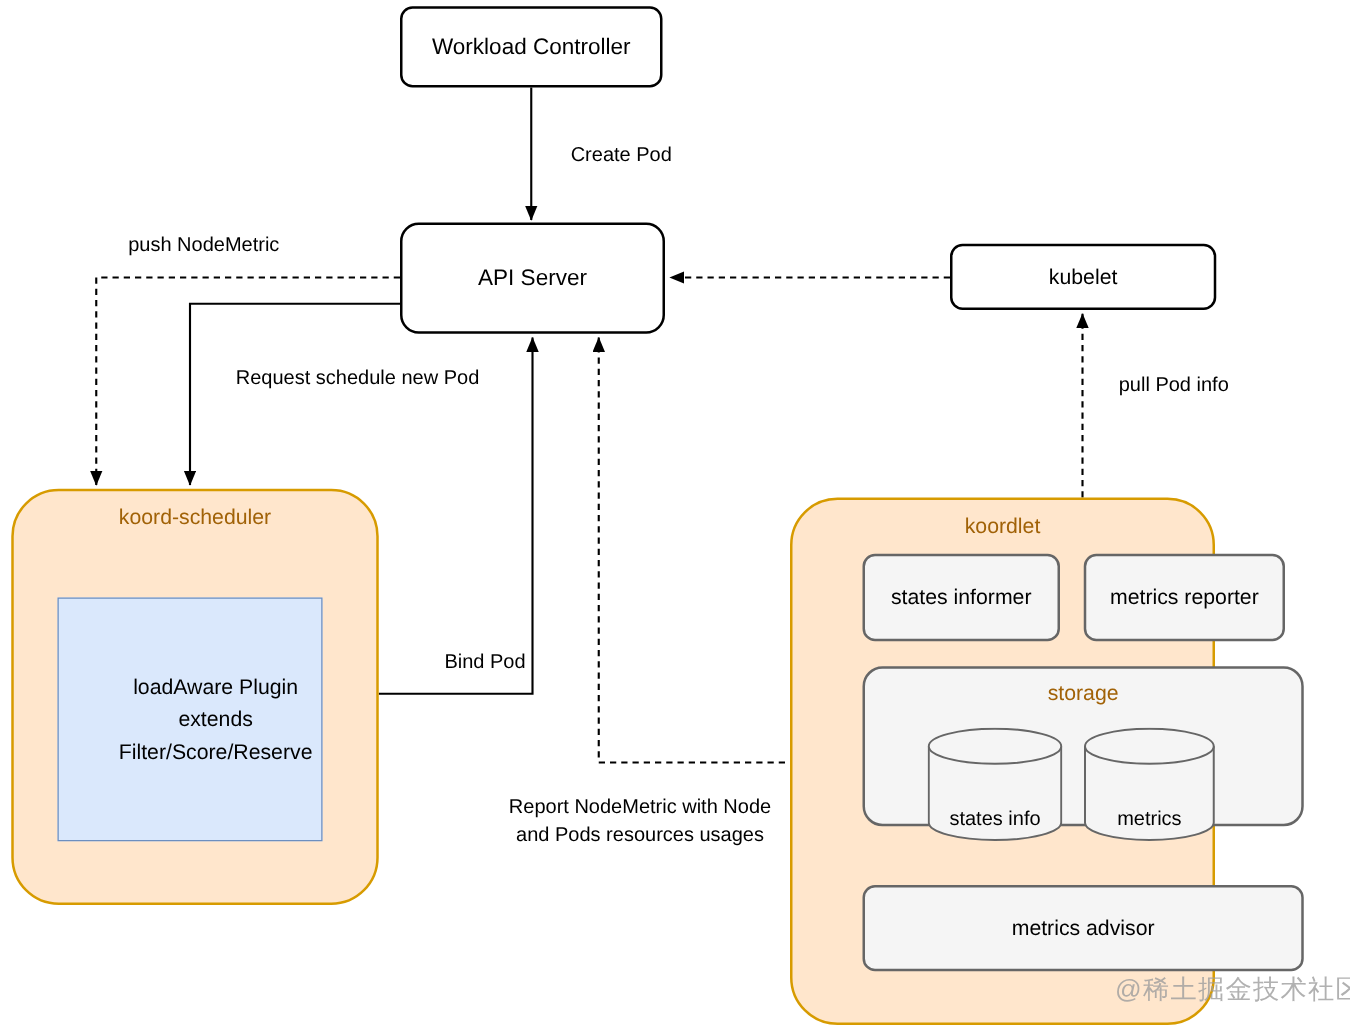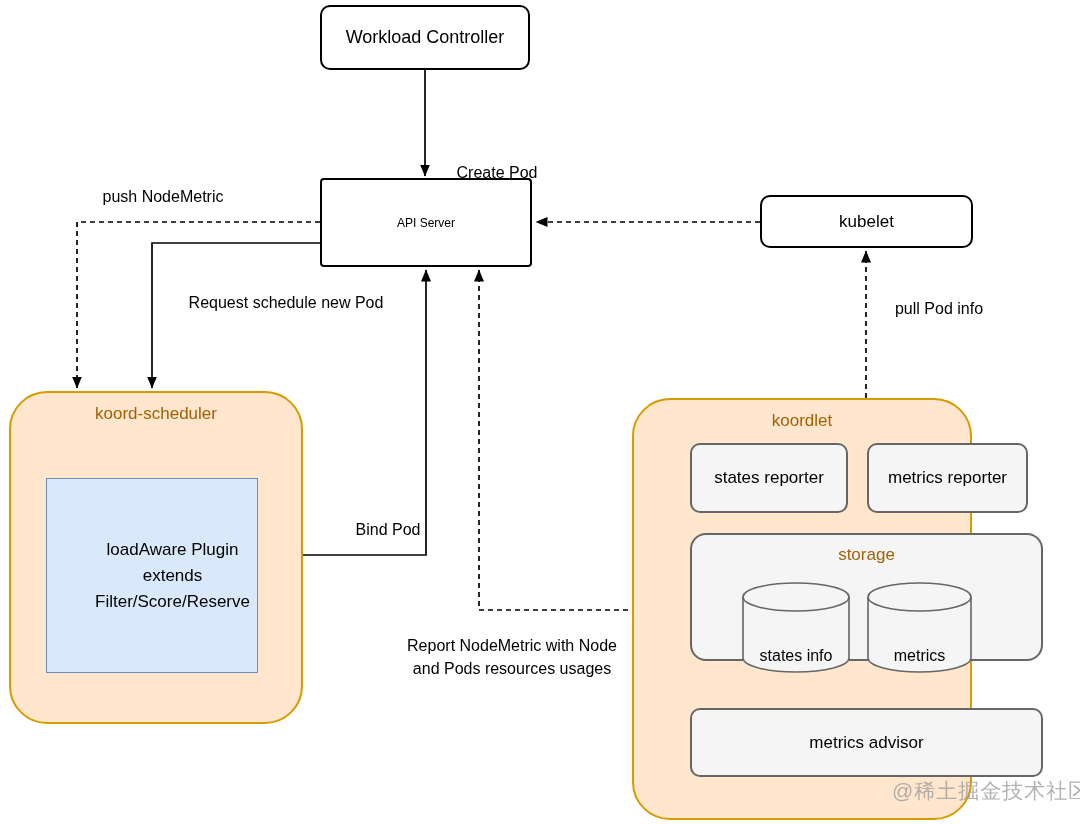--- a/index.html
+++ b/index.html
@@ -67,21 +67,21 @@
 
     <path d="M655 610 L479 610 L479 270" fill="none" stroke="#000" stroke-width="1.7" stroke-dasharray="5 4" marker-end="url(#arrow)"></path>
 
     <path d="M866 398 L866 251" fill="none" stroke="#000" stroke-width="1.7" stroke-dasharray="5 4" marker-end="url(#arrow)"></path>
   </svg>
 
   <div class="node plain" style="left:320px;top:5px;width:210px;height:65px;border-radius:10px;font-size:18px;">
     <span>Workload Controller</span>
   </div>
 
-  <div class="node plain" style="left:320px;top:178px;width:212px;height:89px;border-radius:4px;font-size:12px;">
+  <div class="node plain" style="left:320px;top:178px;width:212px;height:89px;border-radius:15px;font-size:18px;">
     <span>API Server</span>
   </div>
 
   <div class="node plain" style="left:760px;top:195px;width:213px;height:53px;border-radius:10px;font-size:17px;">
     <span>kubelet</span>
   </div>
 
   <div class="node group" style="left:9px;top:391px;width:294px;height:333px;">
     <div class="group-title">koord-scheduler</div>
   </div>
@@ -89,21 +89,21 @@
     <div>loadAware Plugin</div>
     <div>extends</div>
     <div>Filter/Score/Reserve</div>
   </div>
 
   <div class="node group" style="left:632px;top:398px;width:340px;height:422px;">
     <div class="group-title">koordlet</div>
   </div>
 
   <div class="node inner-gray" style="left:690px;top:443px;width:158px;height:70px;">
-    <span>states reporter</span>
+    <span>states informer</span>
   </div>
 
   <div class="node inner-gray" style="left:867px;top:443px;width:161px;height:70px;">
     <span>metrics reporter</span>
   </div>
 
   <div class="node inner-gray" style="left:690px;top:533px;width:353px;height:128px;border-radius:16px;">
     <div class="group-title" style="top:10px;">storage</div>
   </div>
 
@@ -120,21 +120,21 @@
       <path d="M1 15 L1 76 A51.5 14 0 0 0 104 76 L104 15" fill="#F5F5F5" stroke="#666666" stroke-width="1.6"></path>
       <ellipse cx="52.5" cy="15" rx="51.5" ry="14" fill="#F5F5F5" stroke="#666666" stroke-width="1.6"></ellipse>
     </svg>
     <div class="cyl-label">metrics</div>
   </div>
 
   <div class="node inner-gray" style="left:690px;top:708px;width:353px;height:69px;">
     <span>metrics advisor</span>
   </div>
 
-  <div class="edge-label" style="left:497px;top:125px;margin-top:48px;">Create Pod</div>
+  <div class="edge-label" style="left:497px;top:125px;">Create Pod</div>
   <div class="edge-label" style="left:163px;top:197px;">push NodeMetric</div>
   <div class="edge-label" style="left:286px;top:303px;">Request schedule new Pod</div>
   <div class="edge-label" style="left:388px;top:530px;">Bind Pod</div>
   <div class="edge-label multiline" style="left:512px;top:657px;">
     <div>Report NodeMetric with Node</div>
     <div>and Pods resources usages</div>
   </div>
   <div class="edge-label" style="left:939px;top:309px;">pull Pod info</div>
 
   <div class="watermark">@稀土掘金技术社区</div>

